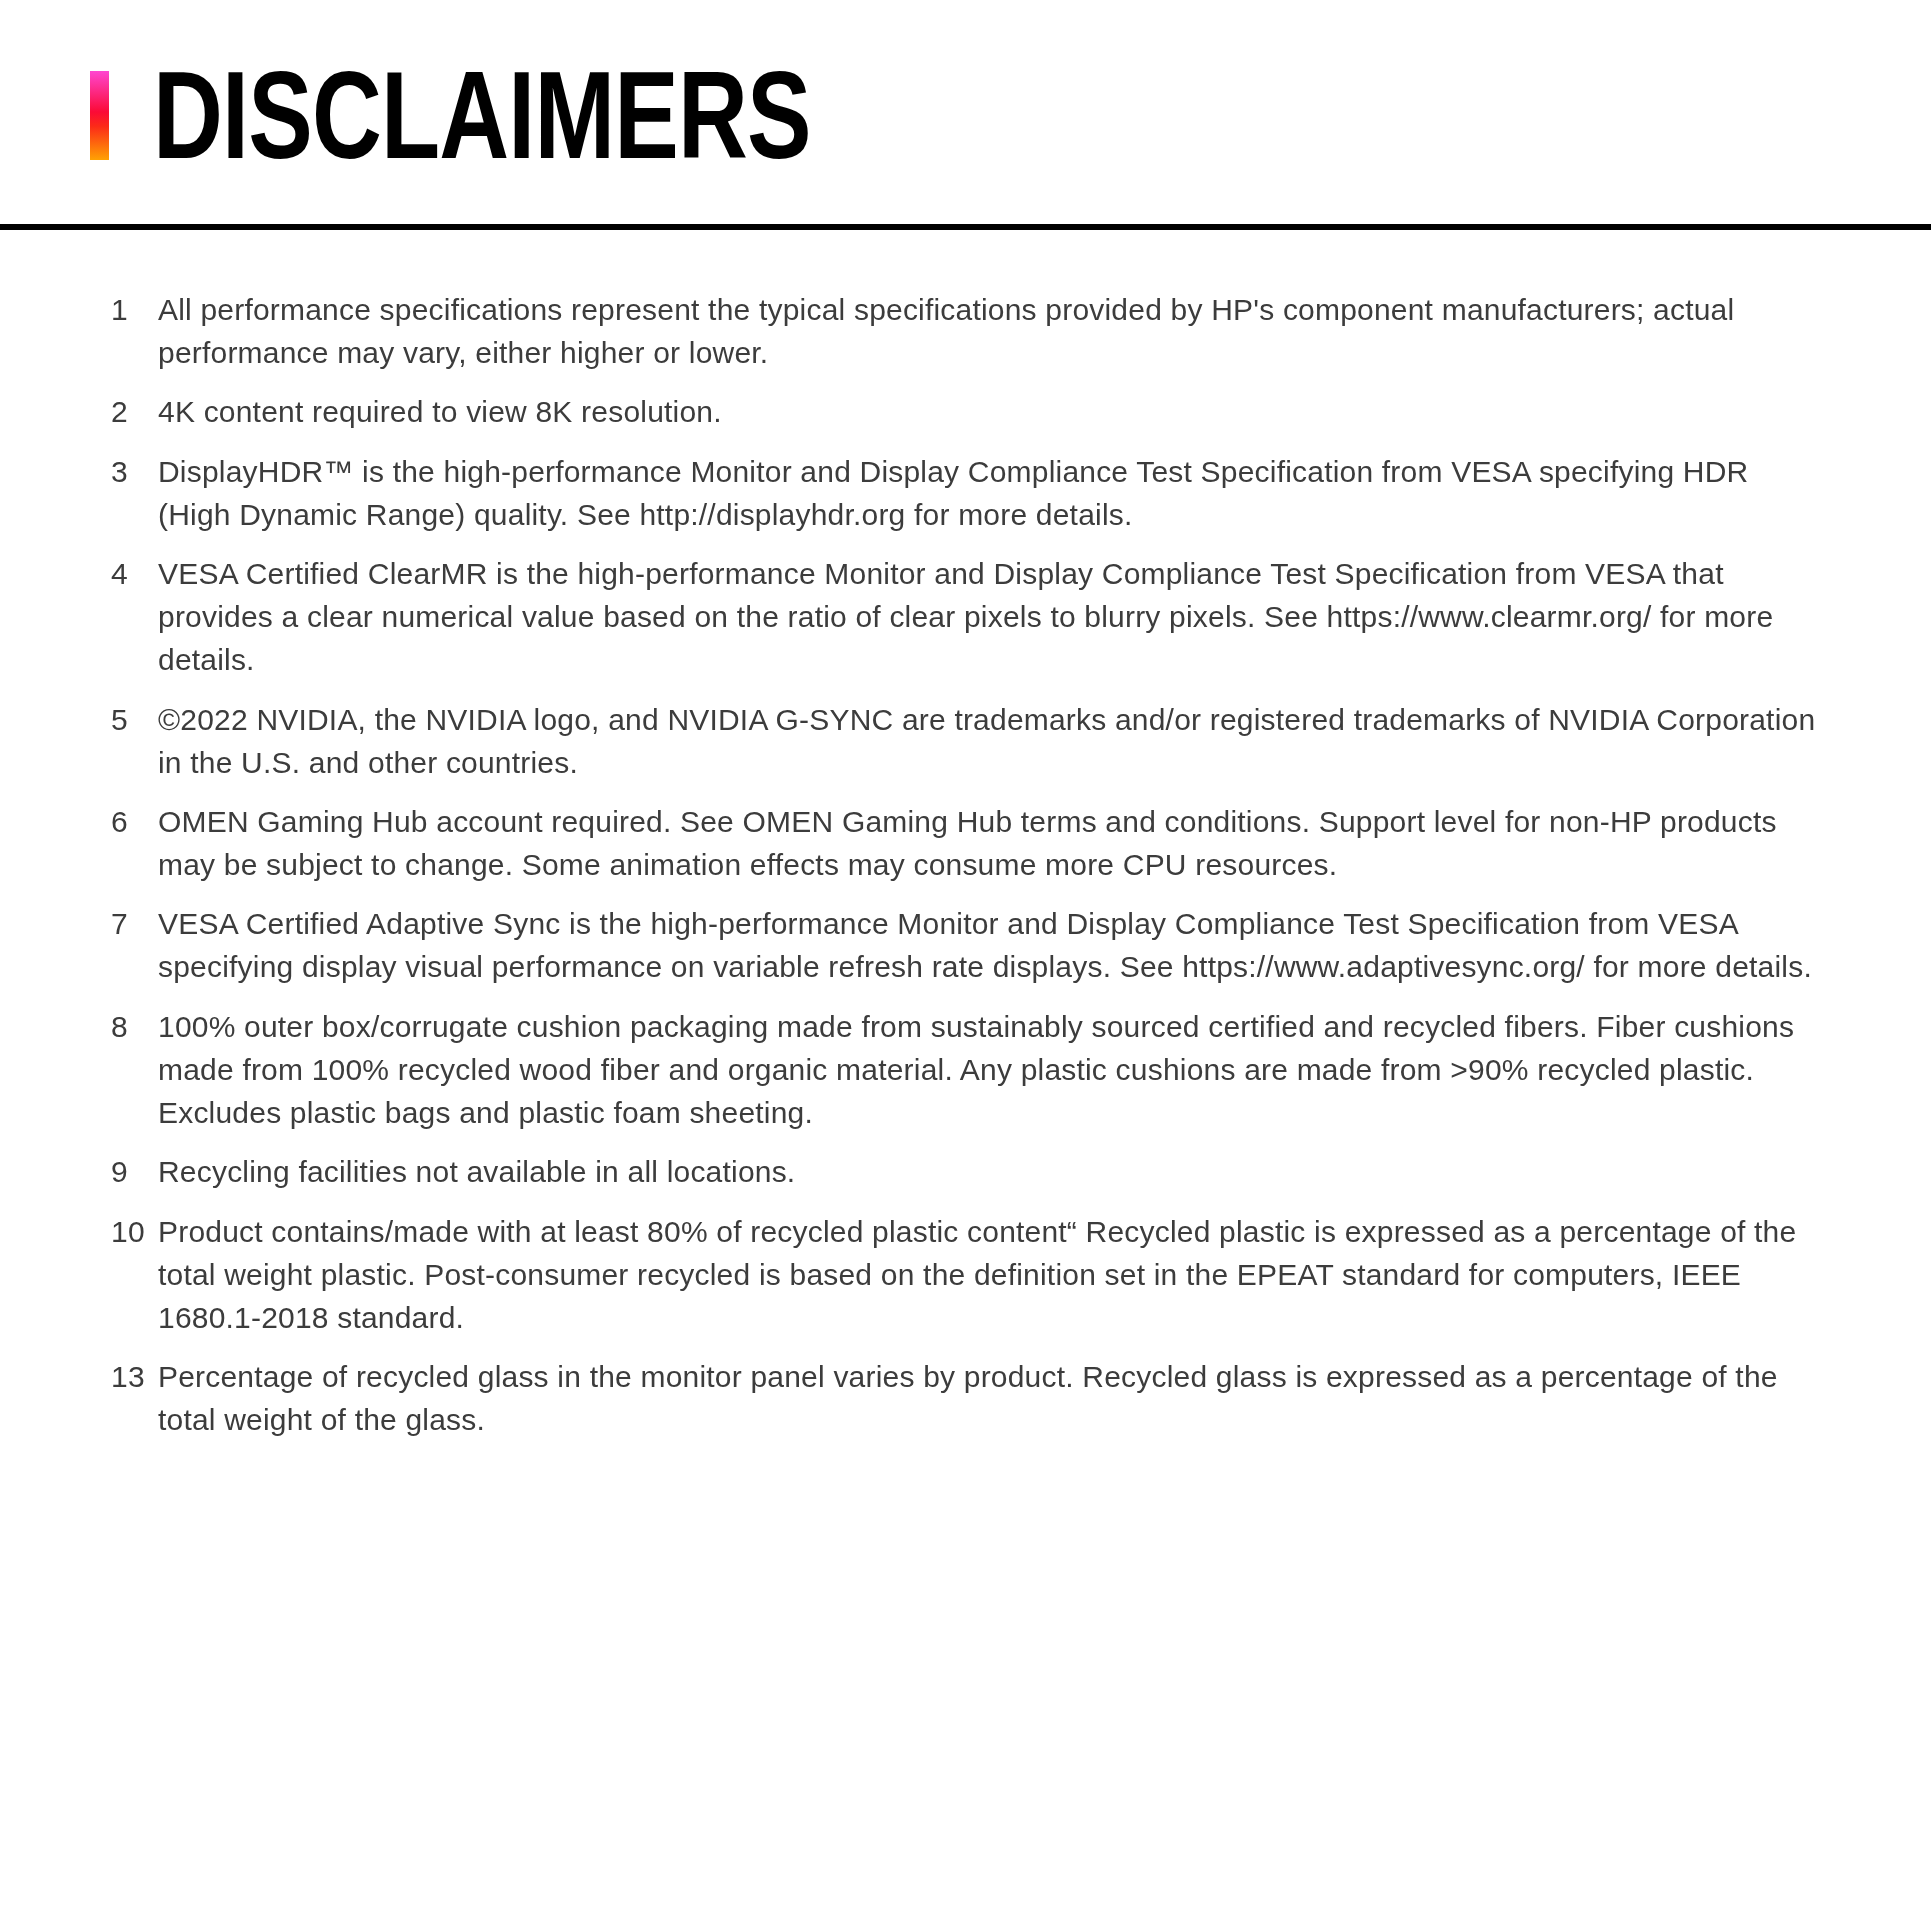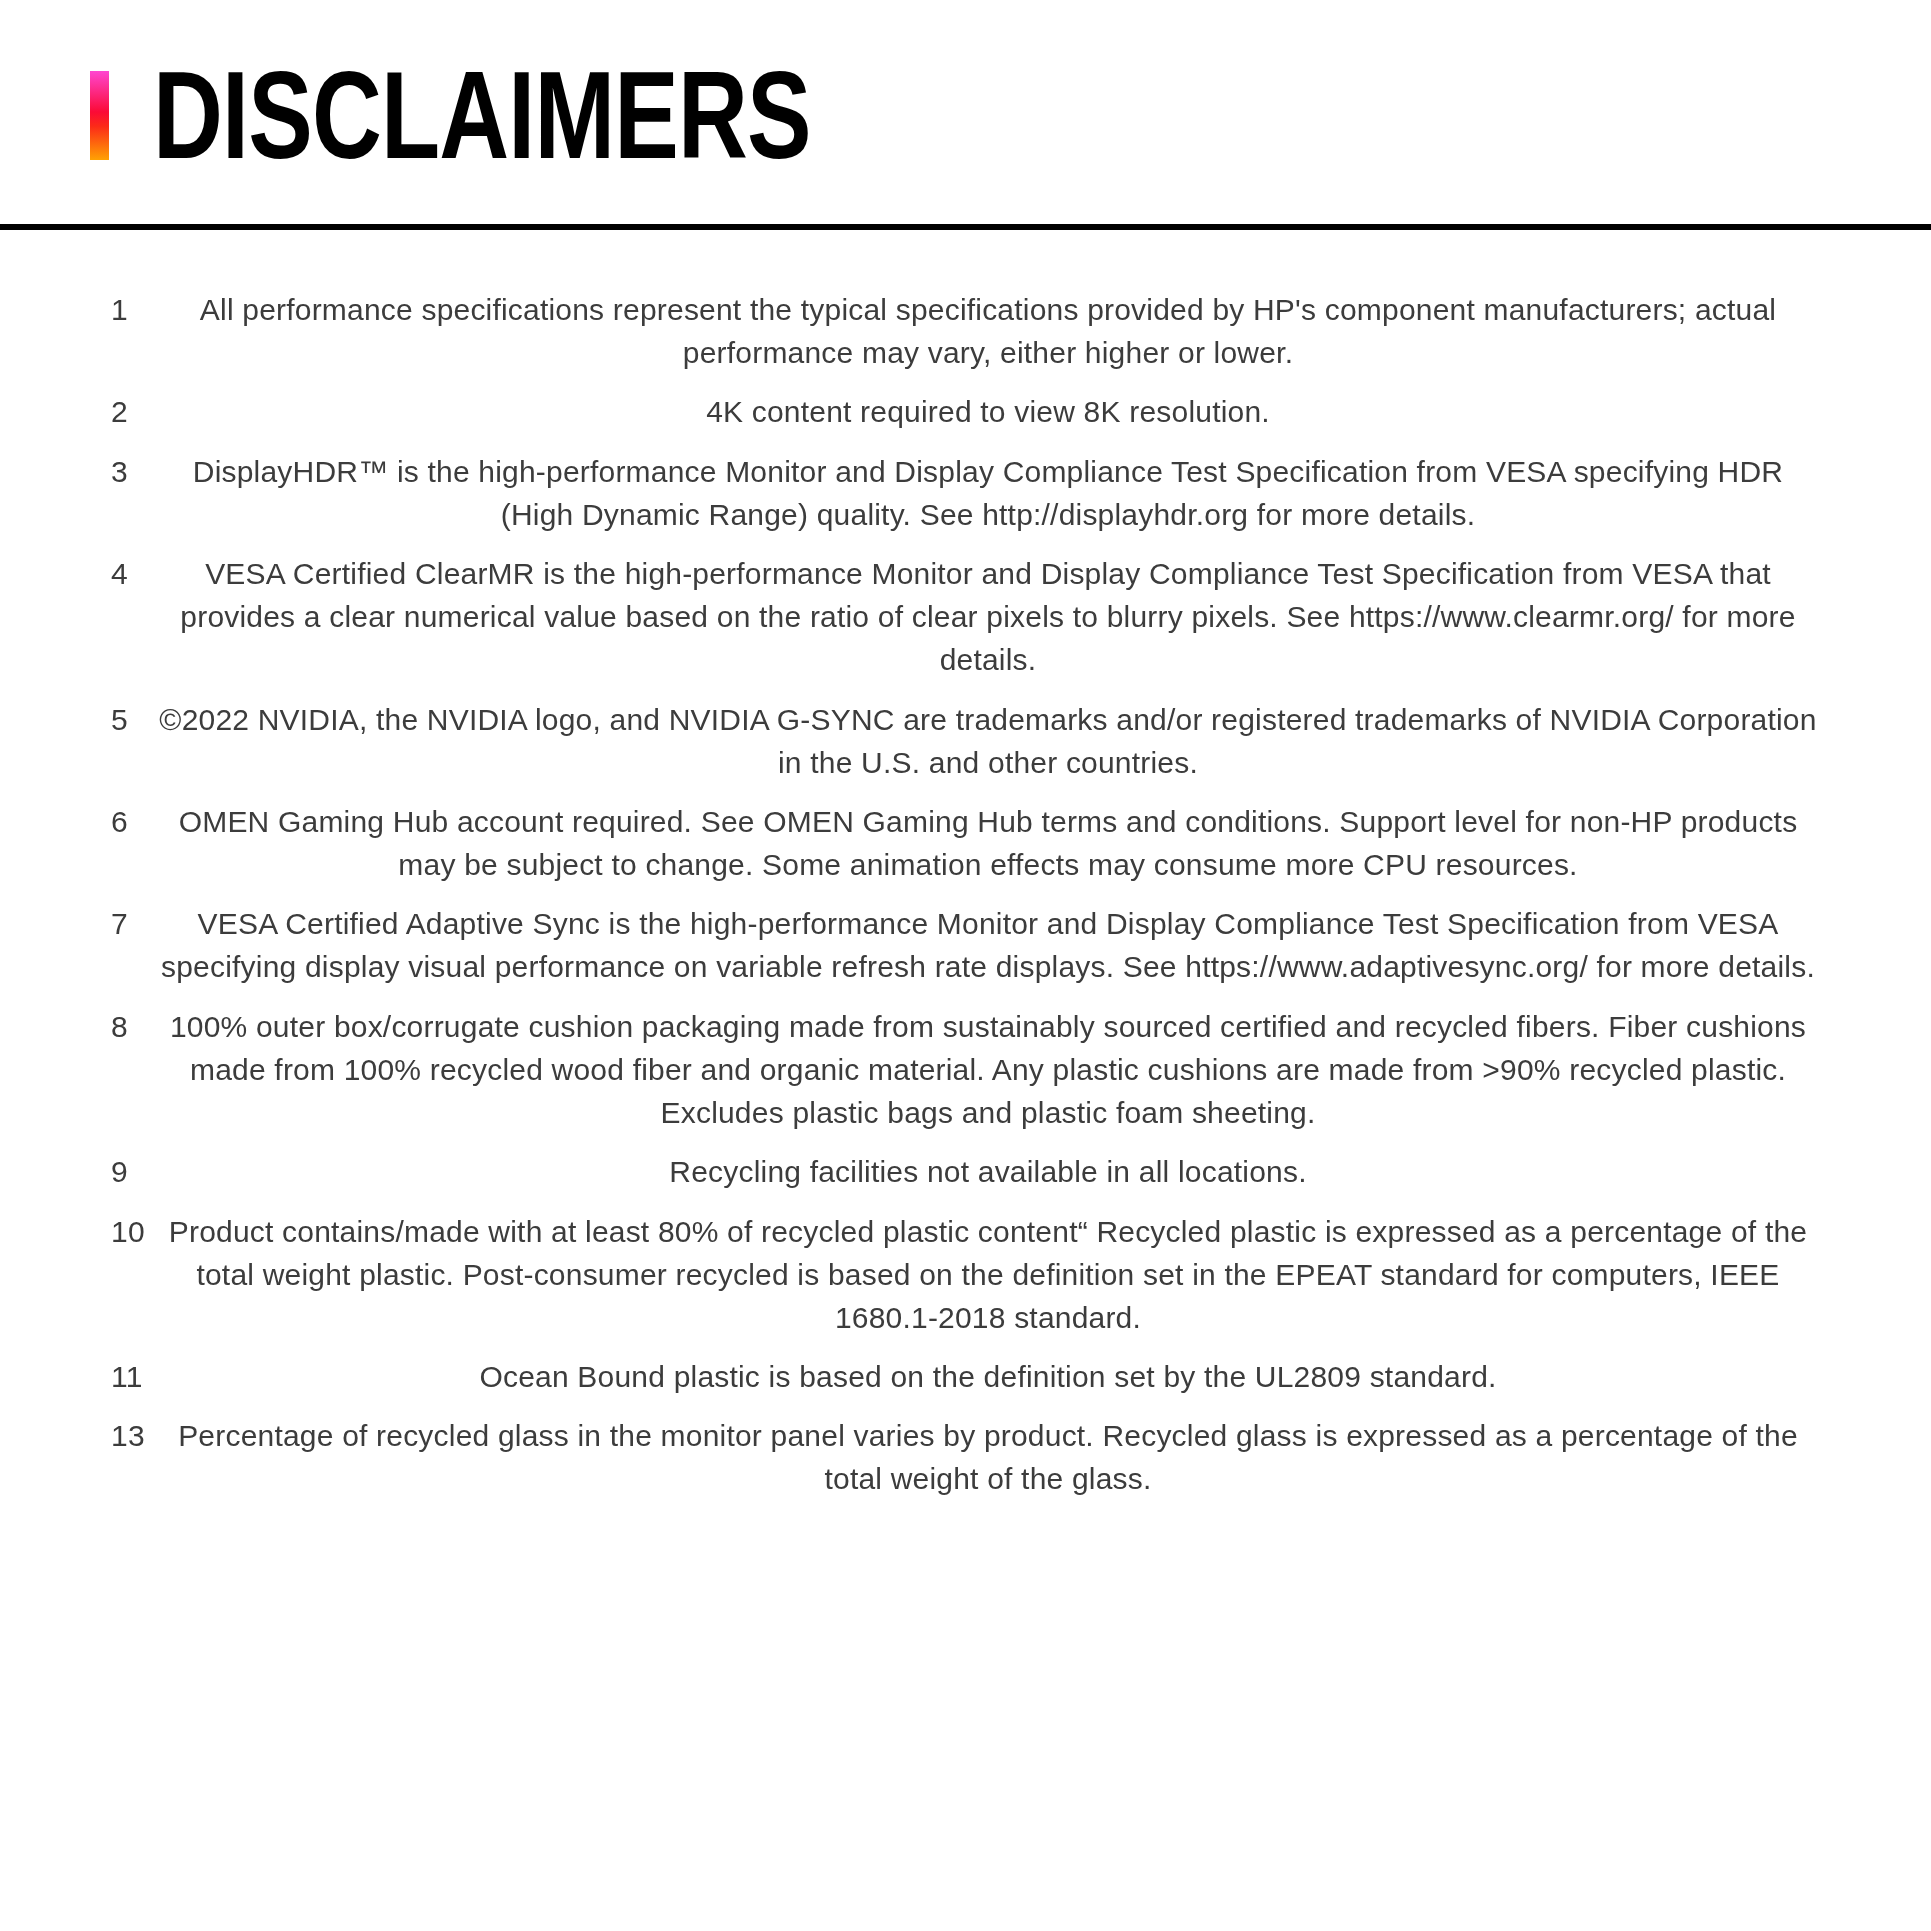--- a/index.html
+++ b/index.html
@@ -66,21 +66,21 @@
   }
   .disclaimer-list li {
     display: grid;
     grid-template-columns: 47px 1fr;
     margin: 0 0 16.4px 0;
   }
   .li-num {
     text-align: left;
   }
   .li-text {
-    text-align: center;
+    text-align: left;
   }
 </style>
 </head>
 <body>
 
 <div class="header">
   <div class="accent-bar"></div>
   <h1 class="page-title">DISCLAIMERS</h1>
 </div>
 
@@ -121,21 +121,17 @@
     </li>
     <li>
       <span class="li-num">9</span>
       <span class="li-text">Recycling facilities not available in all locations.</span>
     </li>
     <li>
       <span class="li-num">10</span>
       <span class="li-text">Product contains/made with at least 80% of recycled plastic content“ Recycled plastic is expressed as a percentage of the total weight plastic. Post-consumer recycled is based on the definition set in the EPEAT standard for computers, IEEE 1680.1-2018 standard.</span>
     </li>
     <li>
-      <span class="li-num">11</span>
-      <span class="li-text">Ocean Bound plastic is based on the definition set by the UL2809 standard.</span>
-    </li>
-    <li>
       <span class="li-num">13</span>
       <span class="li-text">Percentage of recycled glass in the monitor panel varies by product. Recycled glass is expressed as a percentage of the total weight of the glass.</span>
     </li>
   </ol>
 
 
 </body></html>

